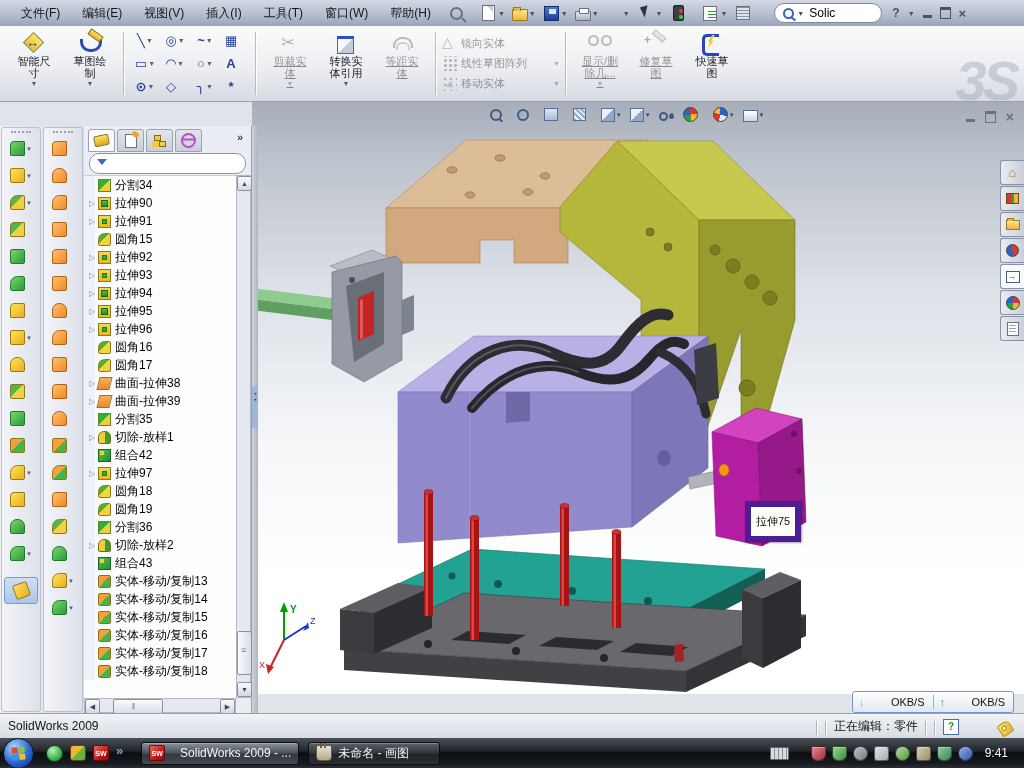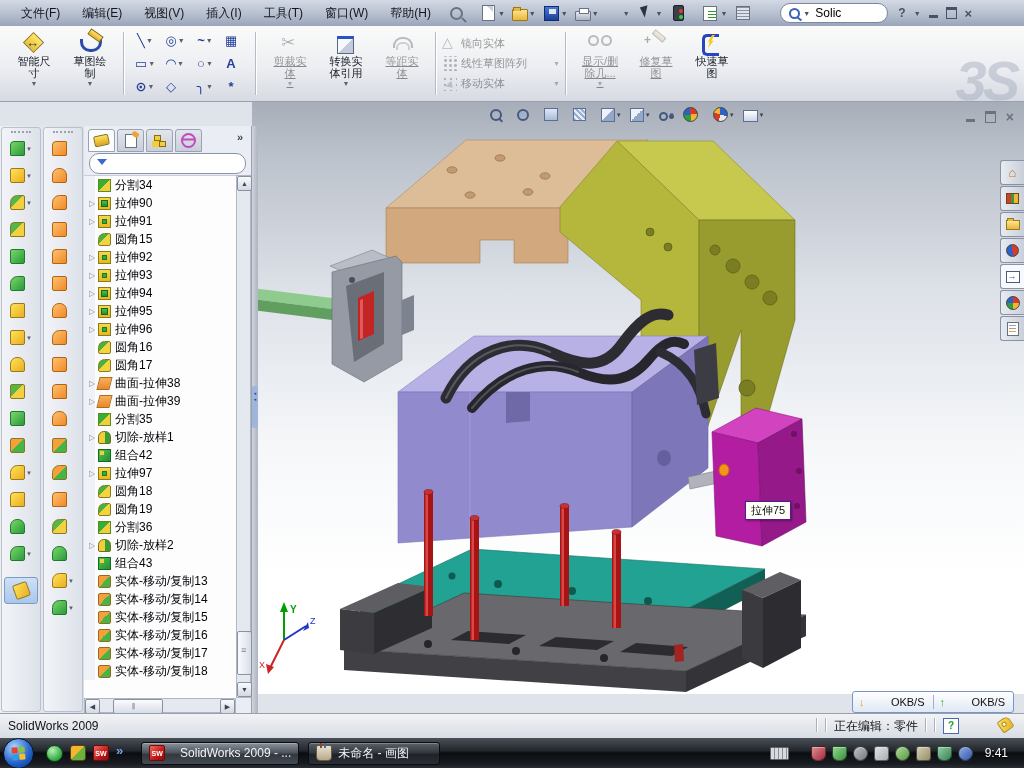--- a/index.html
+++ b/index.html
@@ -35,21 +35,21 @@
   .mi-print::before{content:"";position:absolute;left:3px;top:-4px;width:8px;height:4px;background:#fff;border:1px solid #6a7282;}
   .mi-undo{color:#2a52b8;font-size:14px;font-weight:bold;line-height:16px;text-align:center;}
   .mi-cursor{margin:1px;}
   .mi-cursor::after{content:"";position:absolute;left:4px;top:1px;border:6px solid transparent;border-top:11px solid #2c3442;border-left-width:2px;transform:rotate(-16deg);}
   .mi-rebuild{width:9px;height:14px;margin:1px 3px;background:#3a404c;border-radius:2px;border:1px solid #1c2028;}
   .mi-rebuild::before{content:"";position:absolute;left:5.5px;top:3px;width:4px;height:4px;border-radius:50%;background:#e83a2a;}
   .mi-rebuild::after{content:"";position:absolute;left:5.5px;top:9px;width:4px;height:4px;border-radius:50%;background:#3ad23a;}
   .mi-options{width:12px;height:13px;margin:1px 2px;background:#fff;border:1px solid #6a7282;}
   .mi-options::after{content:"";position:absolute;left:4px;top:4px;width:8px;height:1.5px;background:#2a9a2a;box-shadow:0 3px 0 #2a9a2a,0 6px 0 #2a9a2a;}
   .mi-props{width:12px;height:12px;margin:2px;border:1px solid #6a7282;background:repeating-linear-gradient(0deg,#dfe3ea 0 2px,#8a92a2 2px 3px);}
-  #searchbox{display:flex;align-items:center;background:#fff;border:1px solid #7c88a0;border-radius:10px;height:18px;padding:0 8px;margin-left:18px;gap:3px;}
+  #searchbox{display:flex;align-items:center;background:#fff;border:1px solid #7c88a0;border-radius:10px;height:18px;padding:0 8px;margin-left:12px;gap:3px;}
   .mag{width:7px;height:7px;border:2px solid #3a62b8;border-radius:50%;position:relative;}
   .mag::after{content:"";position:absolute;right:-4px;bottom:-3px;width:5px;height:2px;background:#3a62b8;transform:rotate(40deg);}
   #searchbox input{border:none;outline:none;width:62px;font-size:12px;font-family:inherit;background:transparent;}
   #winbtns{display:flex;align-items:center;gap:8px;margin-left:10px;color:#4a5162;font-weight:bold;}
   #winbtns .q{font-size:12px;}
   #winbtns .min{width:9px;height:3px;background:#4a5162;margin-top:7px;}
   #winbtns .res{width:9px;height:8px;border:1px solid #4a5162;border-top-width:3px;}
   #winbtns .cls{font-size:13px;}
   
   #cmdbar{position:absolute;left:0;top:26px;width:1024px;height:76px;
@@ -199,41 +199,41 @@
   .tp-home{color:#c07818;font-size:13px;line-height:13px;}
   .tp-lib{width:11px;height:9px;background:linear-gradient(90deg,#d83a2a 0 33%,#2f9e3f 0 66%,#f2b632 0);border:1px solid #6a4a10;}
   .tp-folder{width:12px;height:8px;background:linear-gradient(#ffe492,#e8b73c);border:1px solid #9a7a18;position:relative;}
   .tp-folder::before{content:"";position:absolute;left:0;top:-3px;width:5px;height:2px;background:#e8b73c;border:1px solid #9a7a18;border-bottom:none;}
   .tp-toolbox{width:11px;height:11px;border-radius:50%;background:conic-gradient(#d83a2a 0 50%,#2a62c8 0);border:1px solid #444;}
   .tp-palette{width:12px;height:10px;background:#fff;border:1px solid #4a5a80;position:relative;}
   .tp-palette::after{content:"→";position:absolute;left:1px;top:-1px;color:#2a52c8;font-size:9px;font-weight:bold;}
   .tp-ball{width:12px;height:12px;border-radius:50%;background:conic-gradient(#d8392a 0 25%,#f2b632 0 50%,#2f9e3f 0 75%,#2a62c8 0);border:1px solid #444;}
   .tp-props{width:10px;height:12px;background:#fff;border:1px solid #6a7282;position:relative;}
   .tp-props::after{content:"";position:absolute;left:1px;top:2px;width:7px;height:1px;background:#9aa2b2;box-shadow:0 3px 0 #9aa2b2,0 6px 0 #e8a23a;}
-  #tooltip{position:absolute;left:745px;top:501px;background:#fefef8;border:1px solid #4c1d95;
-    padding:1px 5px;font-size:11px;color:#111;box-shadow:1px 1px 2px rgba(0,0,0,.35);z-index:7;white-space:nowrap;}
+  #tooltip{position:absolute;left:745px;top:501px;background:#fefef8;border:6px solid #4c1d95;
+    padding:7px 5px;font-size:11px;color:#111;box-shadow:1px 1px 2px rgba(0,0,0,.35);z-index:7;white-space:nowrap;}
   
   #bottombar{position:absolute;left:84px;top:694px;width:940px;height:19px;background:linear-gradient(#d6dae2,#c2c7d1);
     border-top:1px solid #9aa2b0;display:flex;align-items:center;padding-left:4px;box-sizing:border-box;z-index:3;}
   .navb{width:17px;height:14px;margin-right:1px;background:linear-gradient(#f4f6fa,#d6dae2);border:1px solid #8a92a0;
     border-radius:2px;font-size:7px;color:#3a4456;display:flex;align-items:center;justify-content:center;gap:0px;}
   .navb .bar{width:1.5px;height:7px;background:#3a4456;}
   .btab{padding:1px 12px 2px;font-size:12px;border:1px solid #8a92a0;border-top:none;margin-left:3px;
     background:linear-gradient(#c8cdd6,#b6bcc7);color:#23262e;}
   .btab.active{background:linear-gradient(#fafbfd,#e4e8ee);}
   #netwidget{position:absolute;left:852px;top:691px;width:160px;height:20px;background:linear-gradient(#ffffff,#dfe8f4);
     border:1px solid #7a96c8;border-radius:3px;display:flex;align-items:center;z-index:8;font-size:11px;}
   #netwidget .half{flex:1;display:flex;align-items:center;justify-content:space-between;padding:0 8px 0 6px;}
   #netwidget .div{width:1px;height:14px;background:#9ab0d0;}
   .arr-dn{color:#e8a020;font-weight:bold;} .arr-up{color:#2faf2f;font-weight:bold;}
   
   #statusbar{position:absolute;left:0;top:713px;width:1024px;height:25px;
     background:linear-gradient(#f2f3f6,#d8dce4);border-top:1px solid #9aa0aa;
     display:flex;align-items:center;padding:0 8px;box-sizing:border-box;}
-  #statusbar .right{margin-left:auto;display:flex;align-items:flex-start;gap:7px;}
+  #statusbar .right{margin-left:auto;display:flex;align-items:flex-end;gap:7px;}
   .ssep{width:1px;height:14px;background:#aab0bc;border-right:1px solid #fff;}
   .helpbox{width:14px;height:14px;background:#fff;border:1px solid #4a6ab0;color:#1f9a2f;font-weight:bold;
     font-size:10px;display:flex;align-items:center;justify-content:center;}
   .tagicon{width:11px;height:11px;background:linear-gradient(135deg,#ffe25a,#e8b02a);border:1px solid #b09018;
     border-radius:2px 5px 2px 2px;transform:rotate(-35deg);position:relative;margin-right:4px;}
   .tagicon::after{content:"";position:absolute;left:2px;top:2px;width:3px;height:3px;border-radius:50%;background:#fff;border:1px solid #b09018;}
   
   #taskbar{position:absolute;left:0;top:738px;width:1024px;height:30px;
     background:linear-gradient(180deg,#4a5058 0,#23262c 42%,#0b0d10 50%,#181b20 85%,#2a2e35 100%);
     display:flex;align-items:center;}

